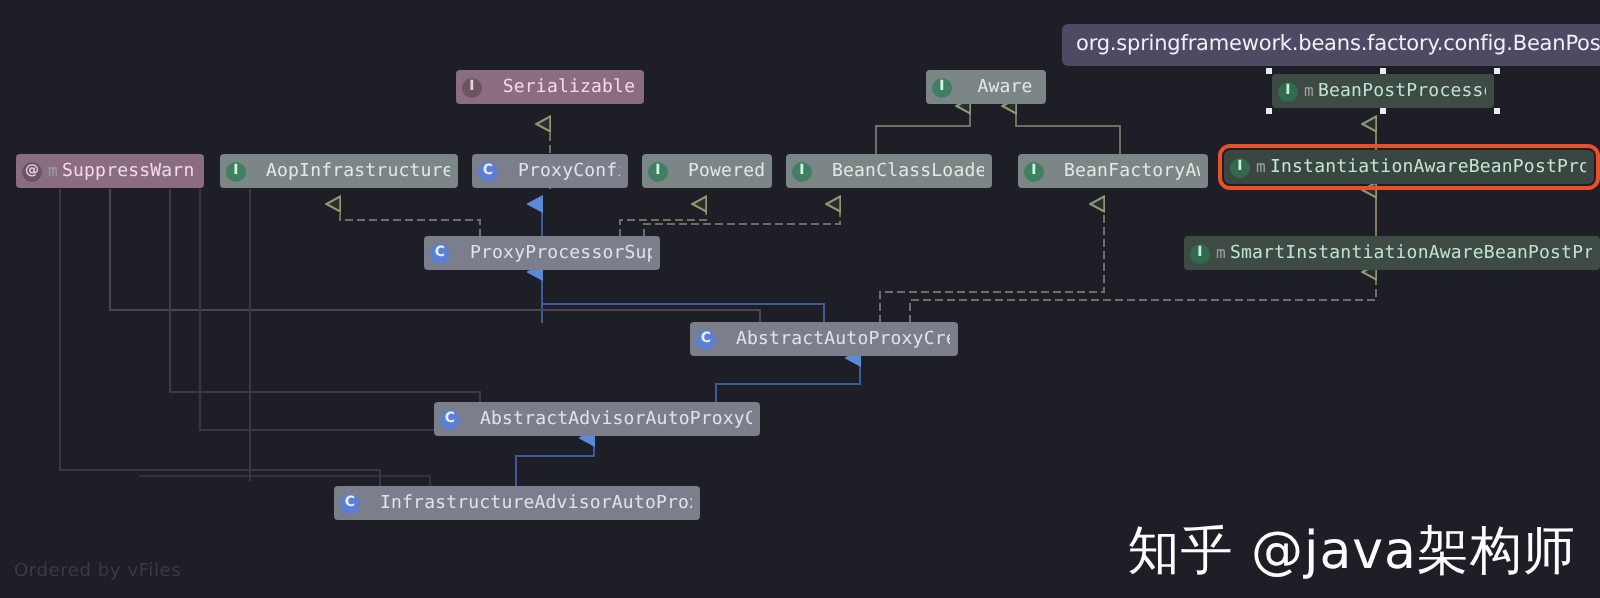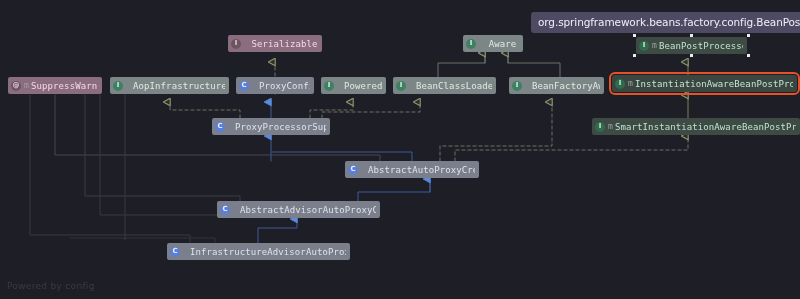--- a/index.html
+++ b/index.html
@@ -283,15 +283,16 @@
       <div class="handle" style="left: 633px; top: 34px;"></div>
       <div class="handle" style="left: 690px; top: 34px;"></div>
       <div class="handle" style="left: 747px; top: 34px;"></div>
       <div class="handle" style="left: 633px; top: 54px;"></div>
       <div class="handle" style="left: 690px; top: 54px;"></div>
       <div class="handle" style="left: 747px; top: 54px;"></div>
     </div>
 
   <div id="tooltip" style="left: 531px; top: 12px;">org.springframework.beans.factory.config.BeanPostProcessor</div>
 
-  <div id="vfiles-watermark">Powered by config</div>
+  <div id="vfiles-watermark">Ordered by vFiles</div>
+  <div id="zhihu-watermark">知乎 @java架构师</div>
 
 </div>
 
 </body></html>

